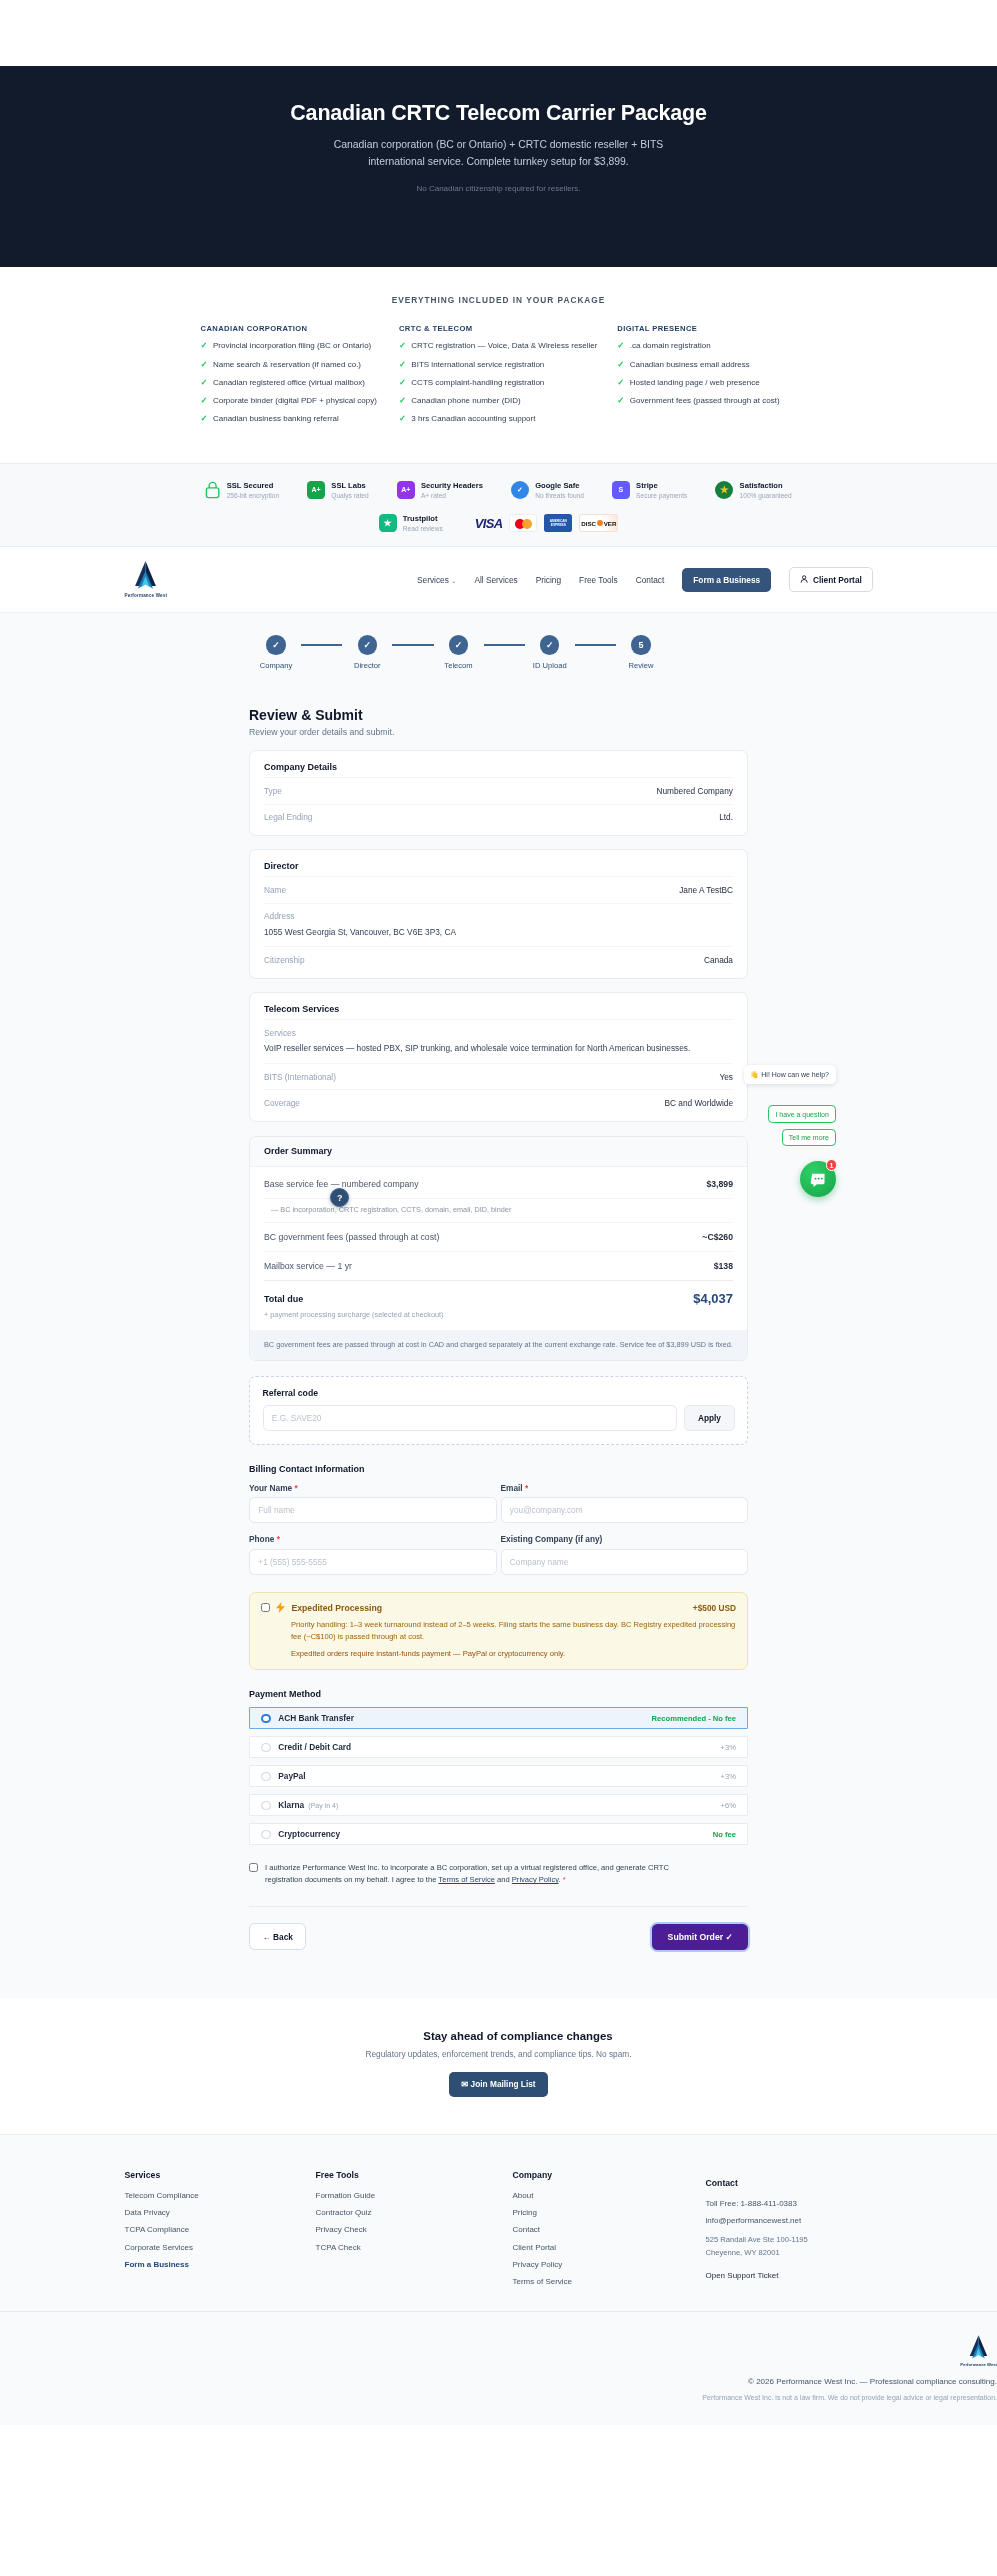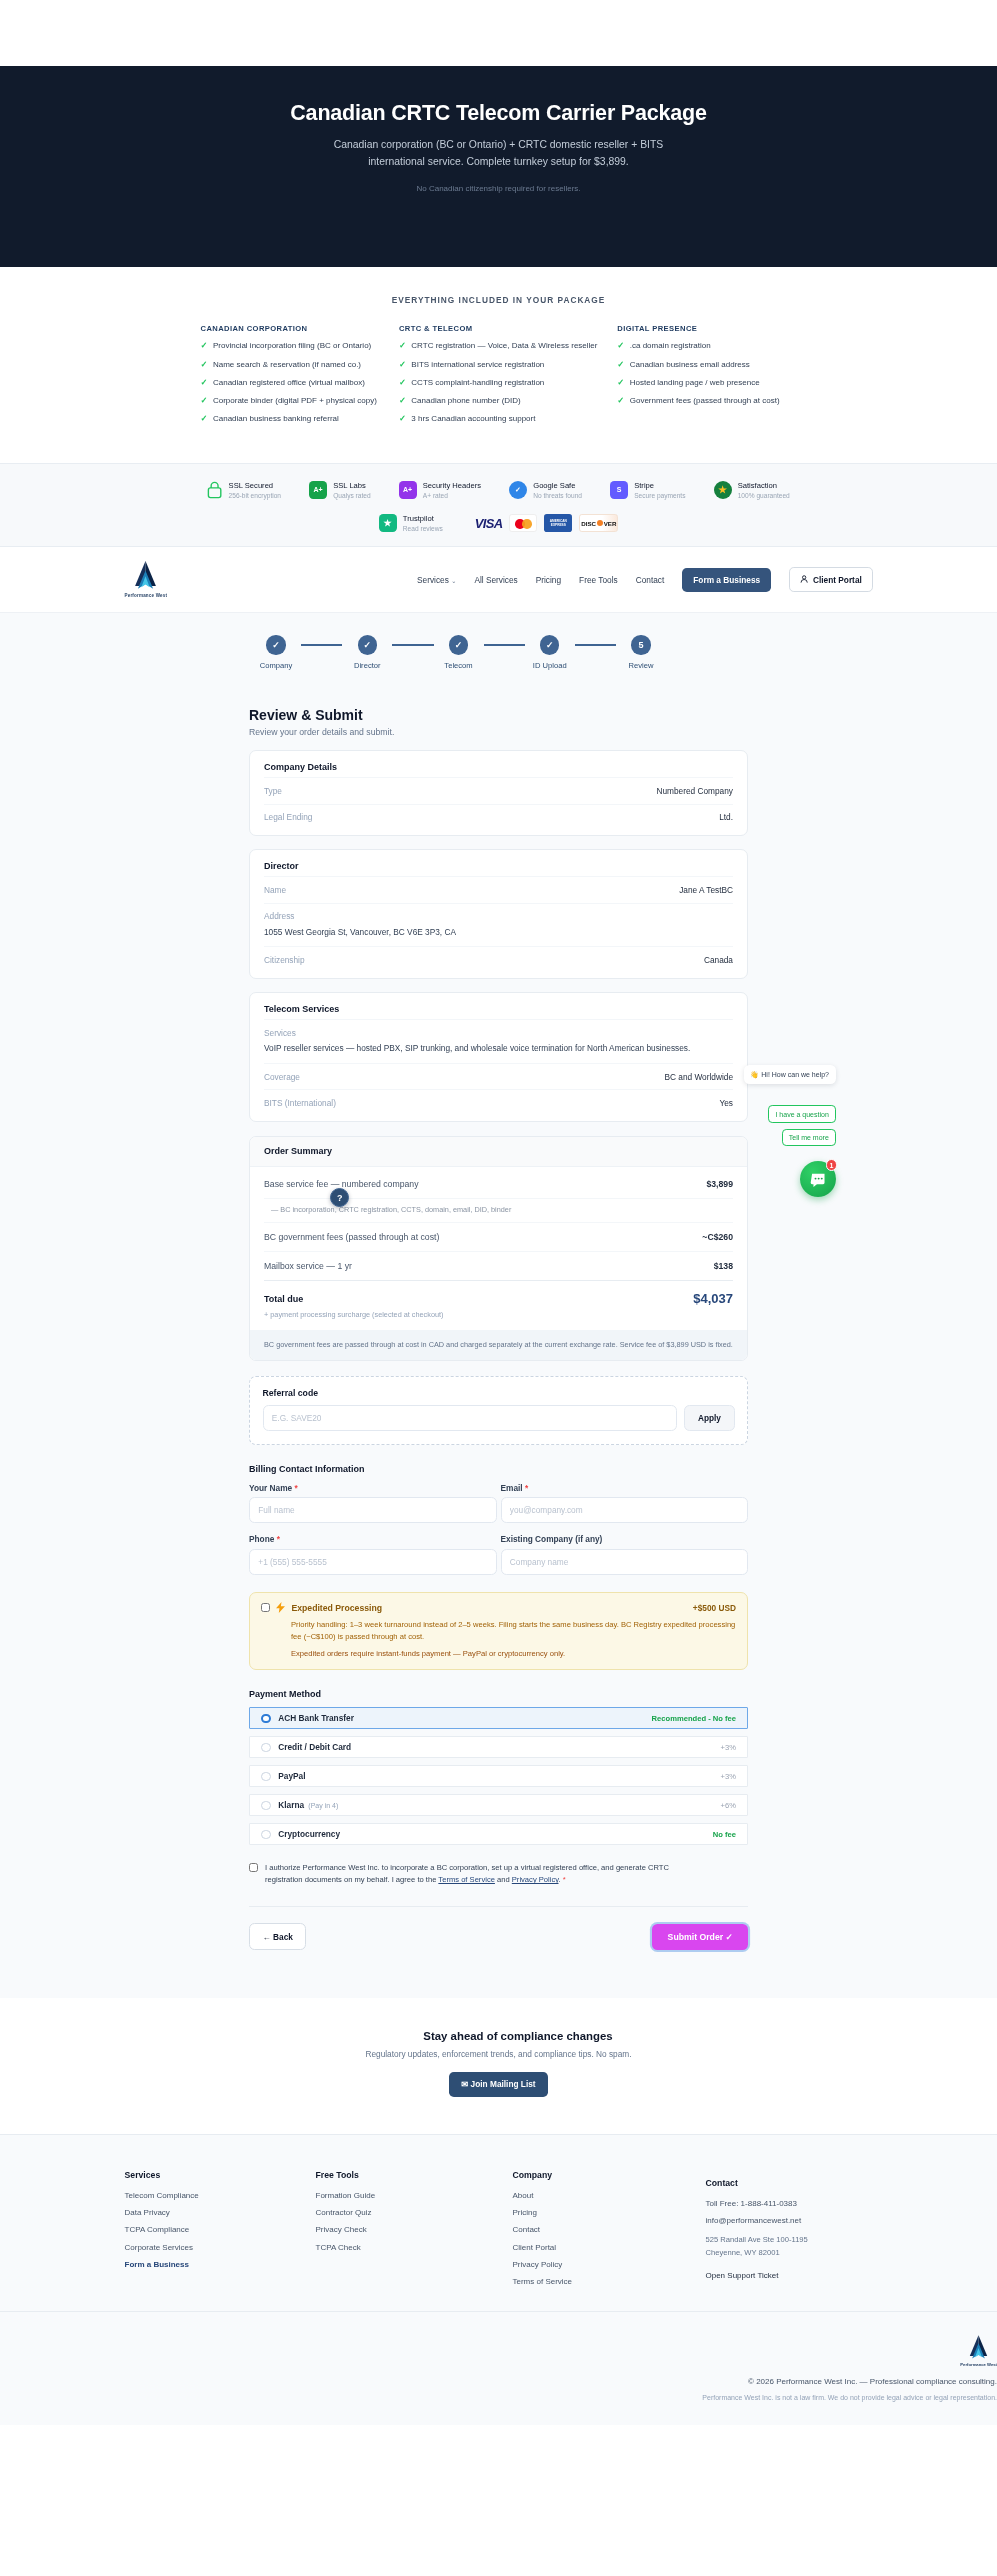--- a/index.html
+++ b/index.html
@@ -19,21 +19,21 @@
   .inc-cols { width:596px; margin:19.4px auto 0; display:grid; grid-template-columns:179px 199px 179px; gap:19.4px; }
   .inc-col .ctitle { color:#1e3a5f; font-size:7.6px; font-weight:700; letter-spacing:0.4px; text-transform:uppercase; margin-bottom:7px; }
   .inc-item { display:flex; gap:5.5px; margin:6.2px 0; }
   .inc-item .chk { color:#22c55e; font-size:8.3px; font-weight:700; line-height:1.3; }
   .inc-item .txt { color:#334155; font-size:8px; line-height:1.5; }
 
   
   .trustbar { background:#f7f9fb; border-top:0.7px solid #e8edf2; border-bottom:0.7px solid #e8edf2; padding:16.6px 0 14px; }
   .tb-row1 { display:flex; justify-content:center; align-items:center; gap:28px; }
   .tbadge { display:flex; align-items:center; gap:6.2px; }
-  .tbadge .ttl { color:#0f172a; font-size:7.6px; font-weight:400; }
+  .tbadge .ttl { color:#0f172a; font-size:7.6px; font-weight:700; }
   .tbadge .sub { color:#9aa6b5; font-size:6.6px; margin-top:1.4px; }
   .bicon { width:18px; height:18px; border-radius:4.2px; display:flex; align-items:center; justify-content:center; color:#fff; font-size:7px; font-weight:800; }
   .bicon.round { border-radius:50%; }
   .tb-row2 { display:flex; justify-content:center; align-items:center; gap:14px; margin-top:15.2px; }
   .cards { display:flex; align-items:center; gap:7px; margin-left:18px; }
   .visa { color:#1a1f71; font-size:13px; font-weight:900; font-style:italic; letter-spacing:-0.7px; }
   .mc { width:28px; height:18px; background:#fff; border:0.7px solid #eee; border-radius:2.8px; position:relative; }
   .mc i { position:absolute; top:4.2px; width:9.7px; height:9.7px; border-radius:50%; }
   .mc i.r { left:4.8px; background:#eb001b; }
   .mc i.o { left:11.8px; background:#f79e1b; opacity:.92; }
@@ -114,21 +114,21 @@
   .pm-sub { color:#94a3b8; font-size:7px; margin-left:4.2px; }
   .pm-fee { margin-left:auto; color:#9aa3b2; font-size:7.6px; }
   .pm-fee.green { color:#16a34a; font-weight:600; }
 
   .auth { display:flex; gap:7px; margin-top:16.6px; align-items:flex-start; }
   .auth .atext { color:#334155; font-size:7.6px; line-height:1.6; width:443px; }
   .auth a { color:#27477a; text-decoration:underline; cursor:pointer; }
 
   .actions { margin-top:19.4px; padding-top:16.6px; border-top:0.7px solid #e7ecf1; display:flex; justify-content:space-between; align-items:center; }
   .btn-back { background:#fff; border:0.7px solid #d7dee6; border-radius:5.5px; color:#0f172a; font-size:8.3px; font-weight:600; padding:7.6px 12.5px; cursor:pointer; }
-  .btn-submit { background:#d946ef; border:none; border-radius:5.5px; color:#fff; font-size:8.7px; font-weight:700; padding:8.3px 15.2px; cursor:pointer; box-shadow:0 0 0 2.1px rgba(113,166,230,.55); }
+  .btn-submit { background:#4c1d95; border:none; border-radius:5.5px; color:#fff; font-size:8.7px; font-weight:700; padding:8.3px 15.2px; cursor:pointer; box-shadow:0 0 0 2.1px rgba(113,166,230,.55); }
 
   
   .mailing { background:#ffffff; text-align:center; padding:32px 0 37px; }
   .mailing .mt { color:#0f172a; font-size:11.4px; font-weight:800;margin-left:39px; }
   .mailing .ms { color:#64748b; font-size:8.3px; margin-top:6.2px; }
   .btn-mail { background:#2e4e74; color:#fff; border:none; border-radius:4.8px; font-size:8.3px; font-weight:600; padding:7.6px 12.5px; margin-top:13px; cursor:pointer; }
 
   
   .footer { background:#f8fafc; border-top:0.7px solid #e7ecf1; padding-top:35px; }
   .f-cols { width:748px; margin:0 auto; display:grid; grid-template-columns:191px 197px 193px 168px; }
@@ -397,26 +397,26 @@
           </div>
       </div>
 
       <div class="card">
         <div class="ctitle2">Telecom Services</div>
         <div class="kblock">
           <span class="klabel">Services</span>
           <div class="ktext">VoIP reseller services — hosted PBX, SIP trunking, and wholesale voice termination for North American businesses.</div>
         </div>
         <div class="krow">
+            <span class="klabel">BITS (International)</span>
+            <span class="kvalue">Yes</span>
+          </div>
+        <div class="krow">
             <span class="klabel">Coverage</span>
             <span class="kvalue">BC and Worldwide</span>
-          </div>
-        <div class="krow">
-            <span class="klabel">BITS (International)</span>
-            <span class="kvalue">Yes</span>
           </div>
       </div>
 
       <div class="os-card">
         <div class="os-head">Order Summary</div>
         <div class="os-body">
           <div class="os-row">
               <span class="l">Base service fee — numbered company</span>
               <span class="v">$3,899</span>
             </div>

